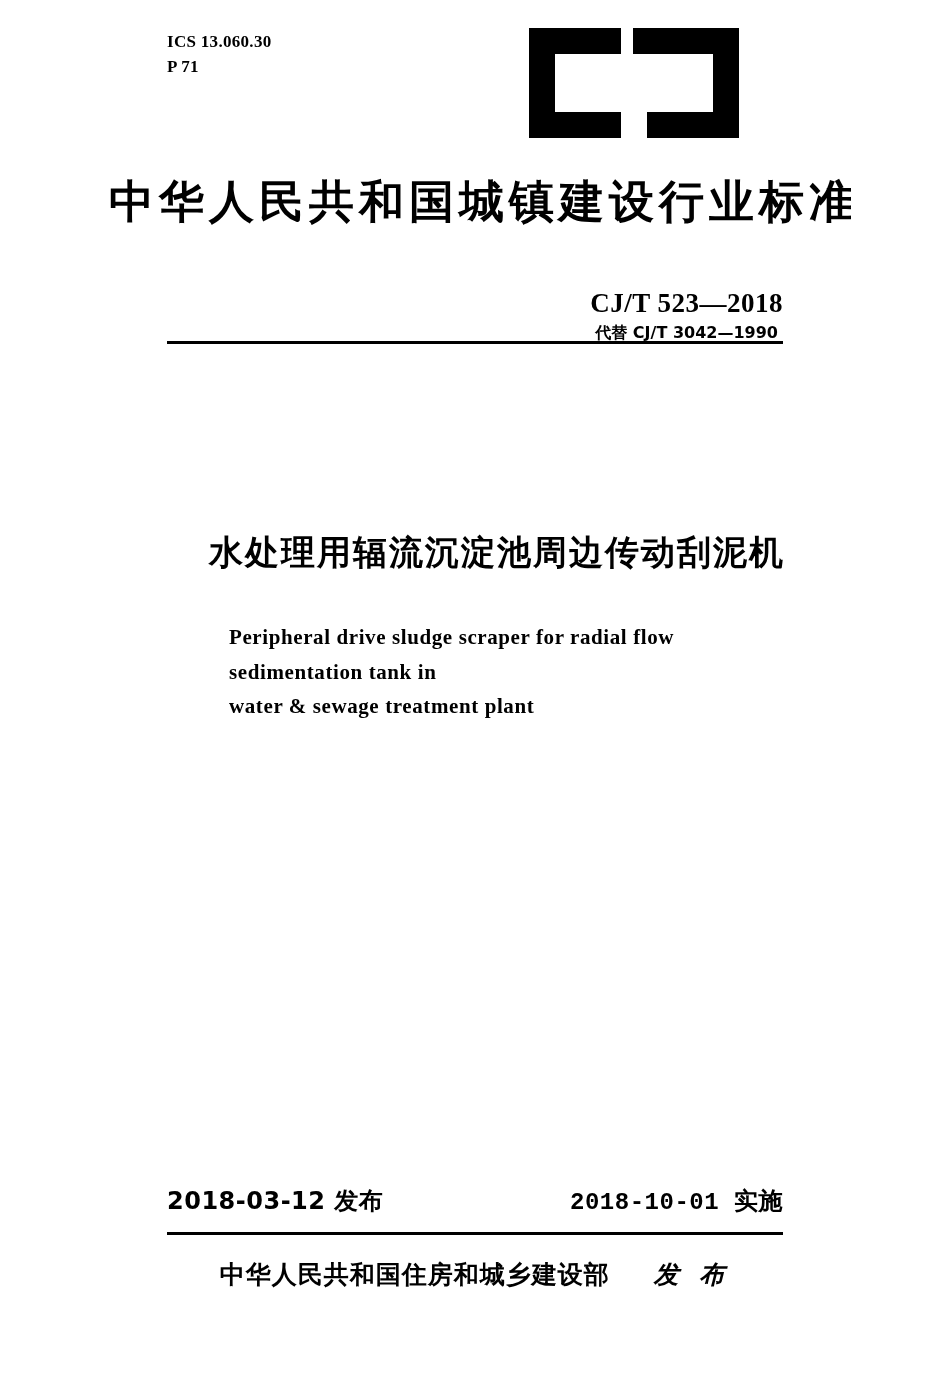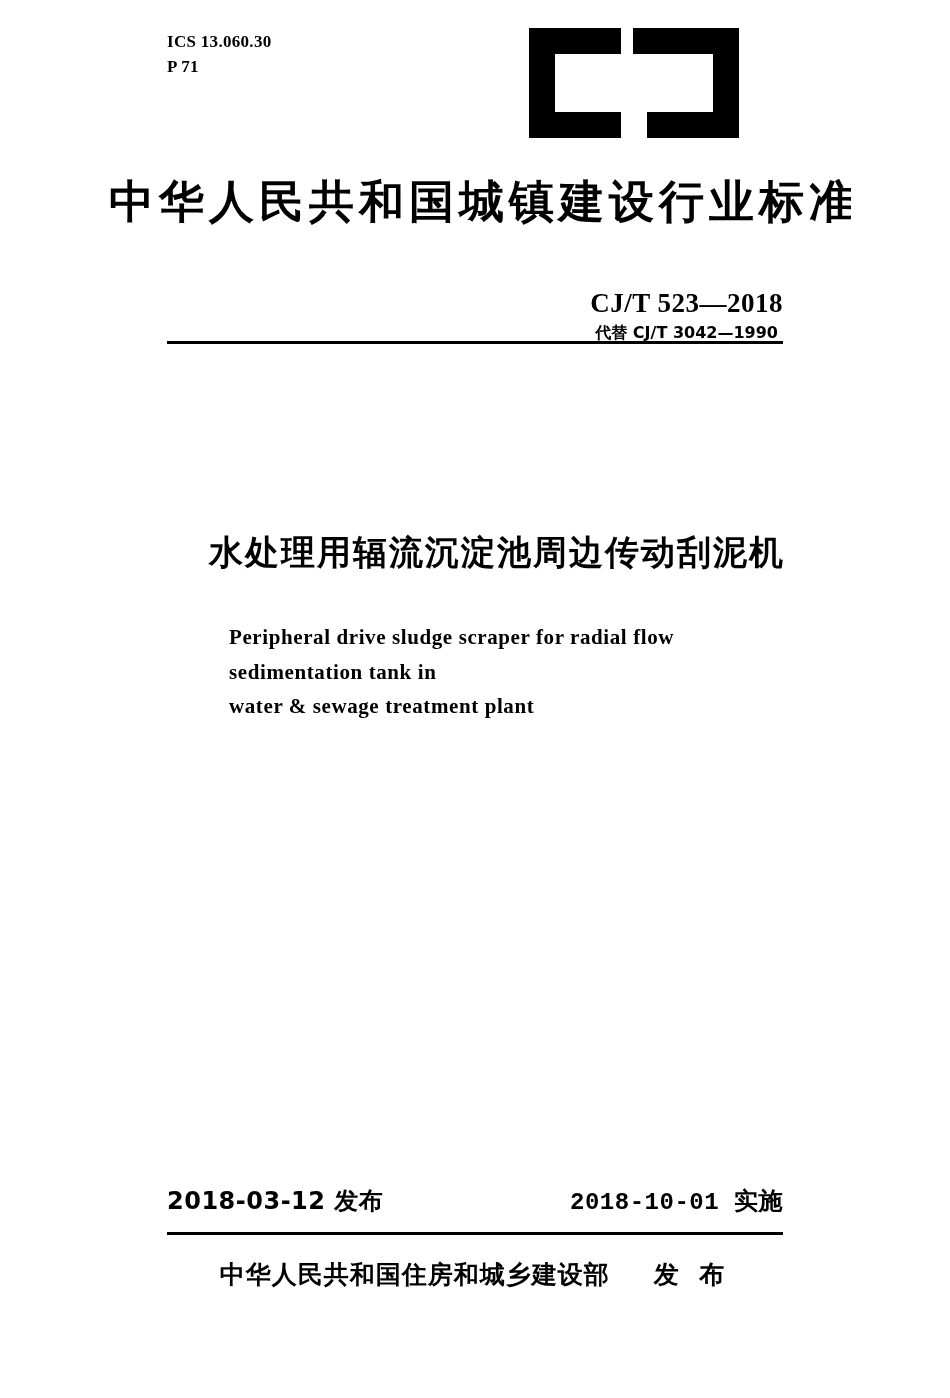--- a/index.html
+++ b/index.html
@@ -159,20 +159,21 @@
     text-align: center;
     font-family: "DejaVu Sans", "Liberation Sans", sans-serif;
     font-weight: bold;
     font-size: 25px;
     letter-spacing: 1px;
     white-space: nowrap;
   }
   .publisher .pub-verb {
     margin-left: 44px;
     letter-spacing: 6px;
+    font-style: italic;
   }
 </style>
 </head>
 <body>
 
 <div class="page">
 
   <div class="ics-block">
     <div>ICS 13.060.30</div>
     <div>P 71</div>

